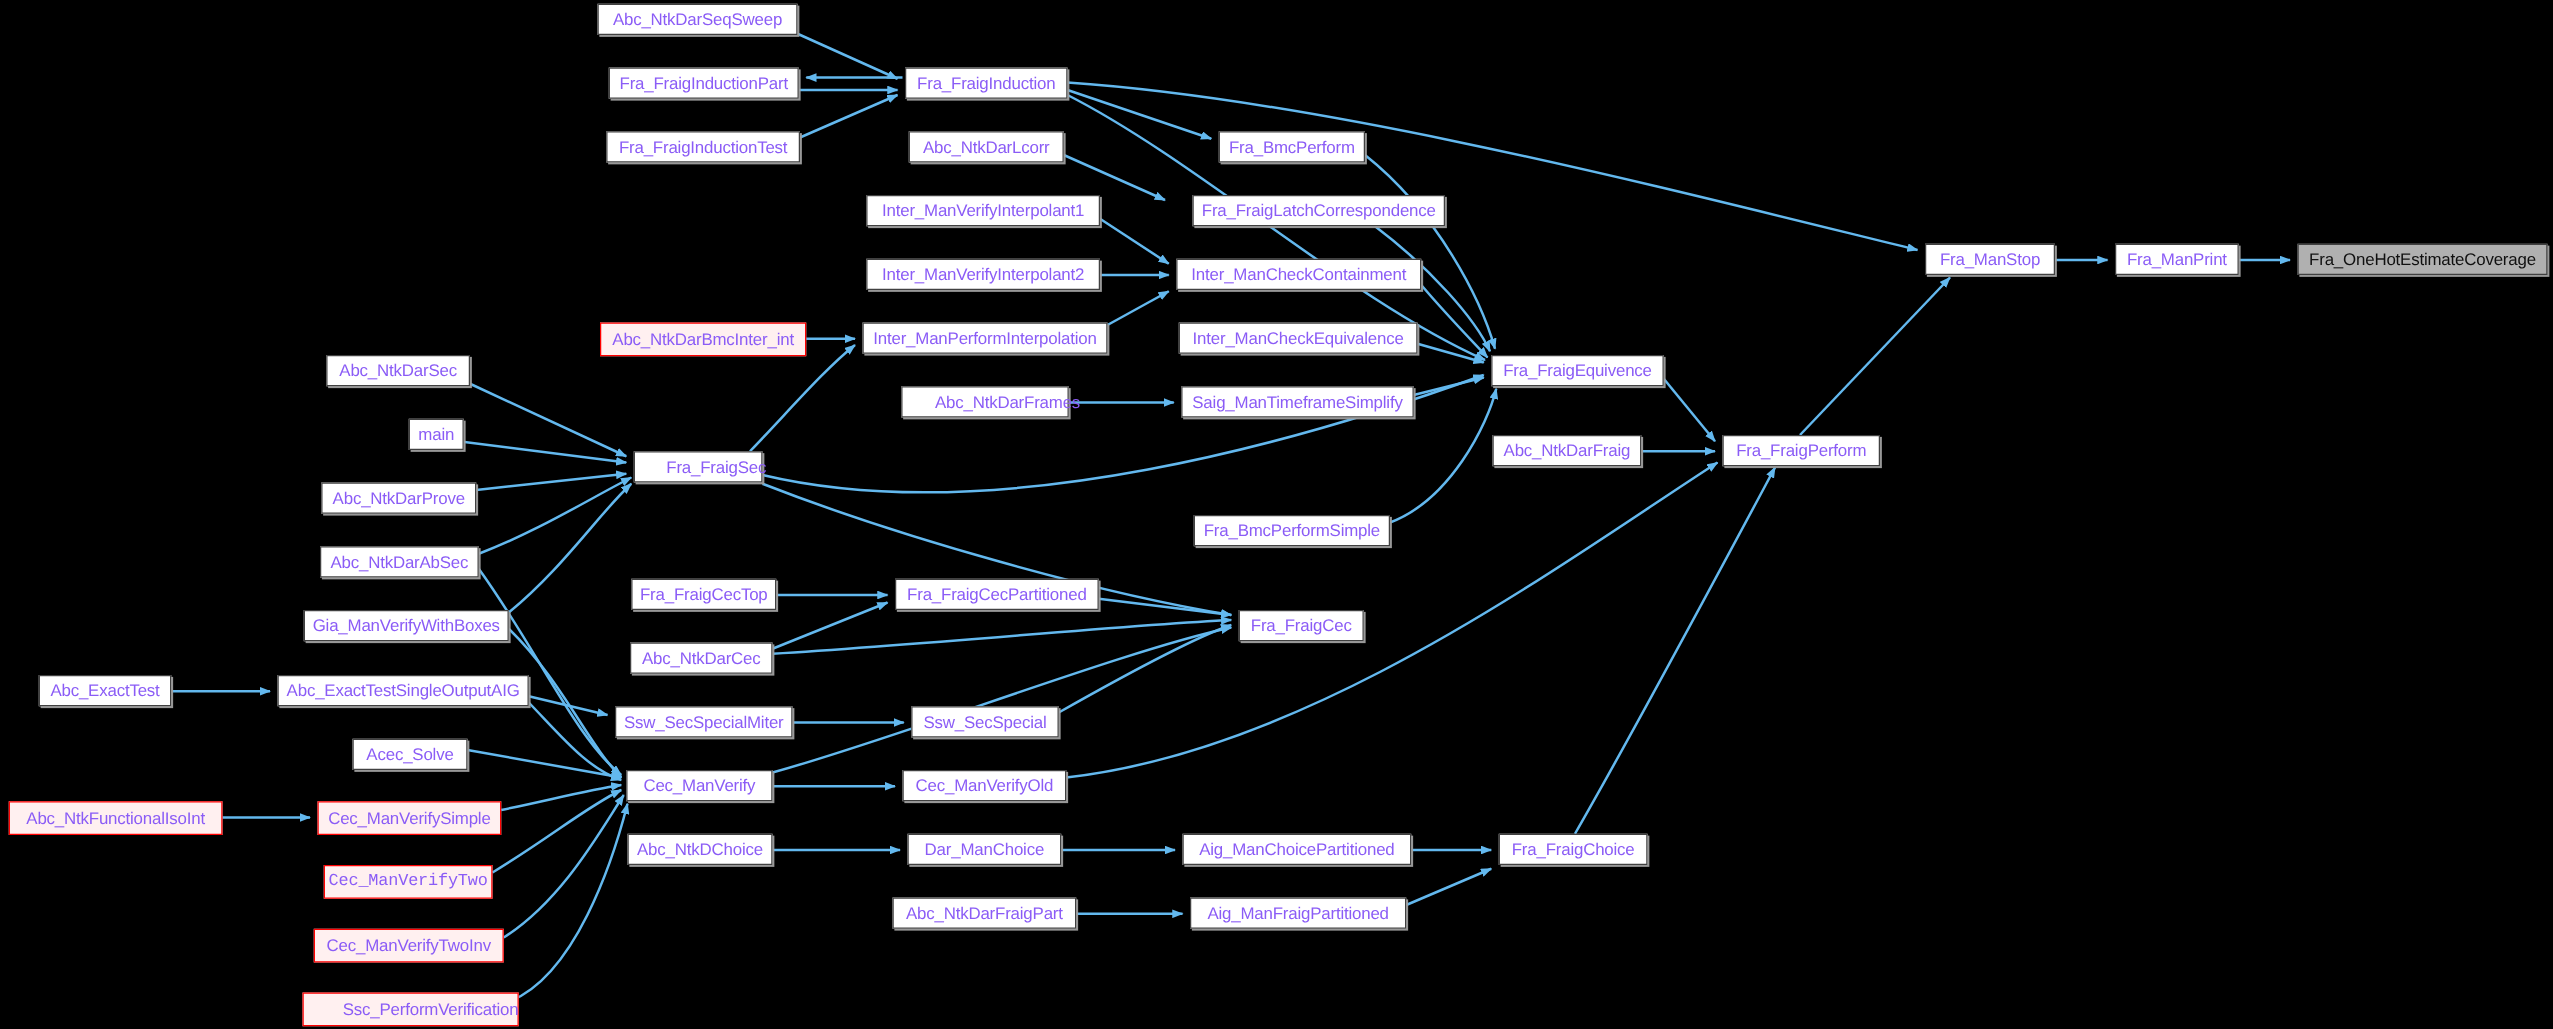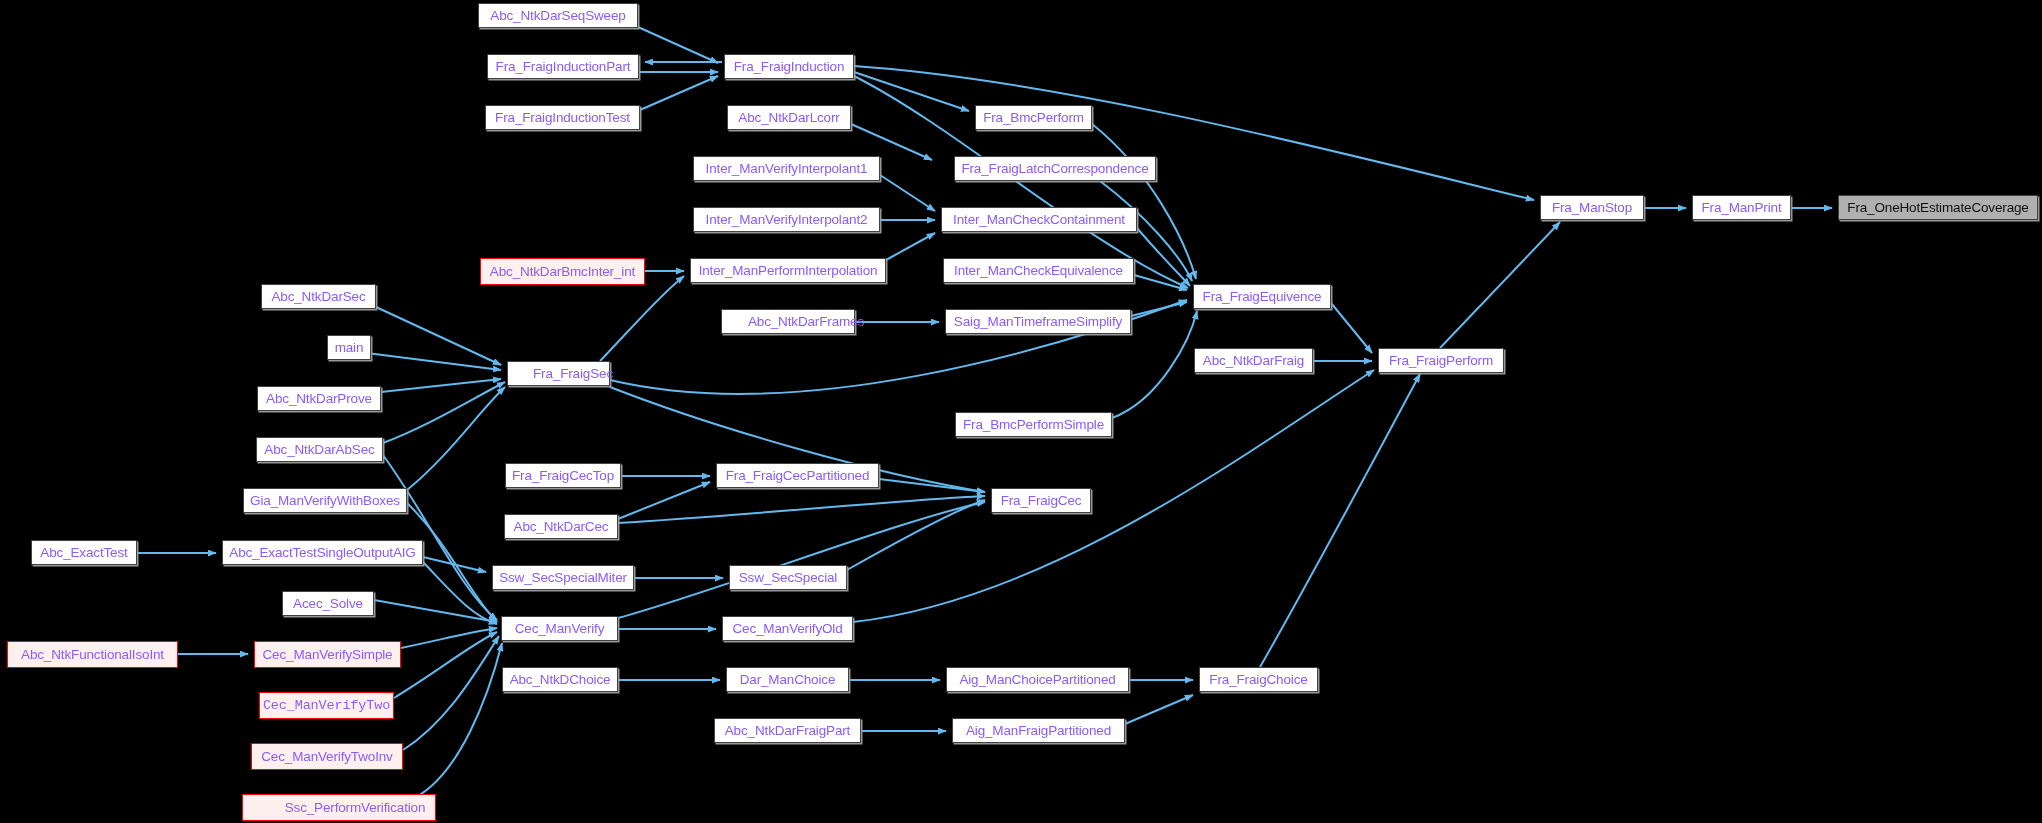--- a/index.html
+++ b/index.html
@@ -275,18 +275,18 @@
       </div>
       <div class="node" style="left: 714px; top: 718px; width: 147px; height: 25px;">
         <span class="node-label">Abc_NtkDarFraigPart</span>
       </div>
       <div class="node" style="left: 952px; top: 718px; width: 173px; height: 25px;">
         <span class="node-label">Aig_ManFraigPartitioned</span>
       </div>
       <div class="node red" style="left: 251px; top: 743px; width: 152px; height: 27px;">
         <span class="node-label">Cec_ManVerifyTwoInv</span>
       </div>
-      <div class="node red" style="left: 242px; top: 794px; width: 194px; height: 27px; padding-left: 32px;">
+      <div class="node red" style="left: 242px; top: 794px; width: 173px; height: 27px; padding-left: 32px;">
         <span class="node-label">Ssc_PerformVerification</span>
       </div>
     </div>
 
 </div>
 
 </body></html>

